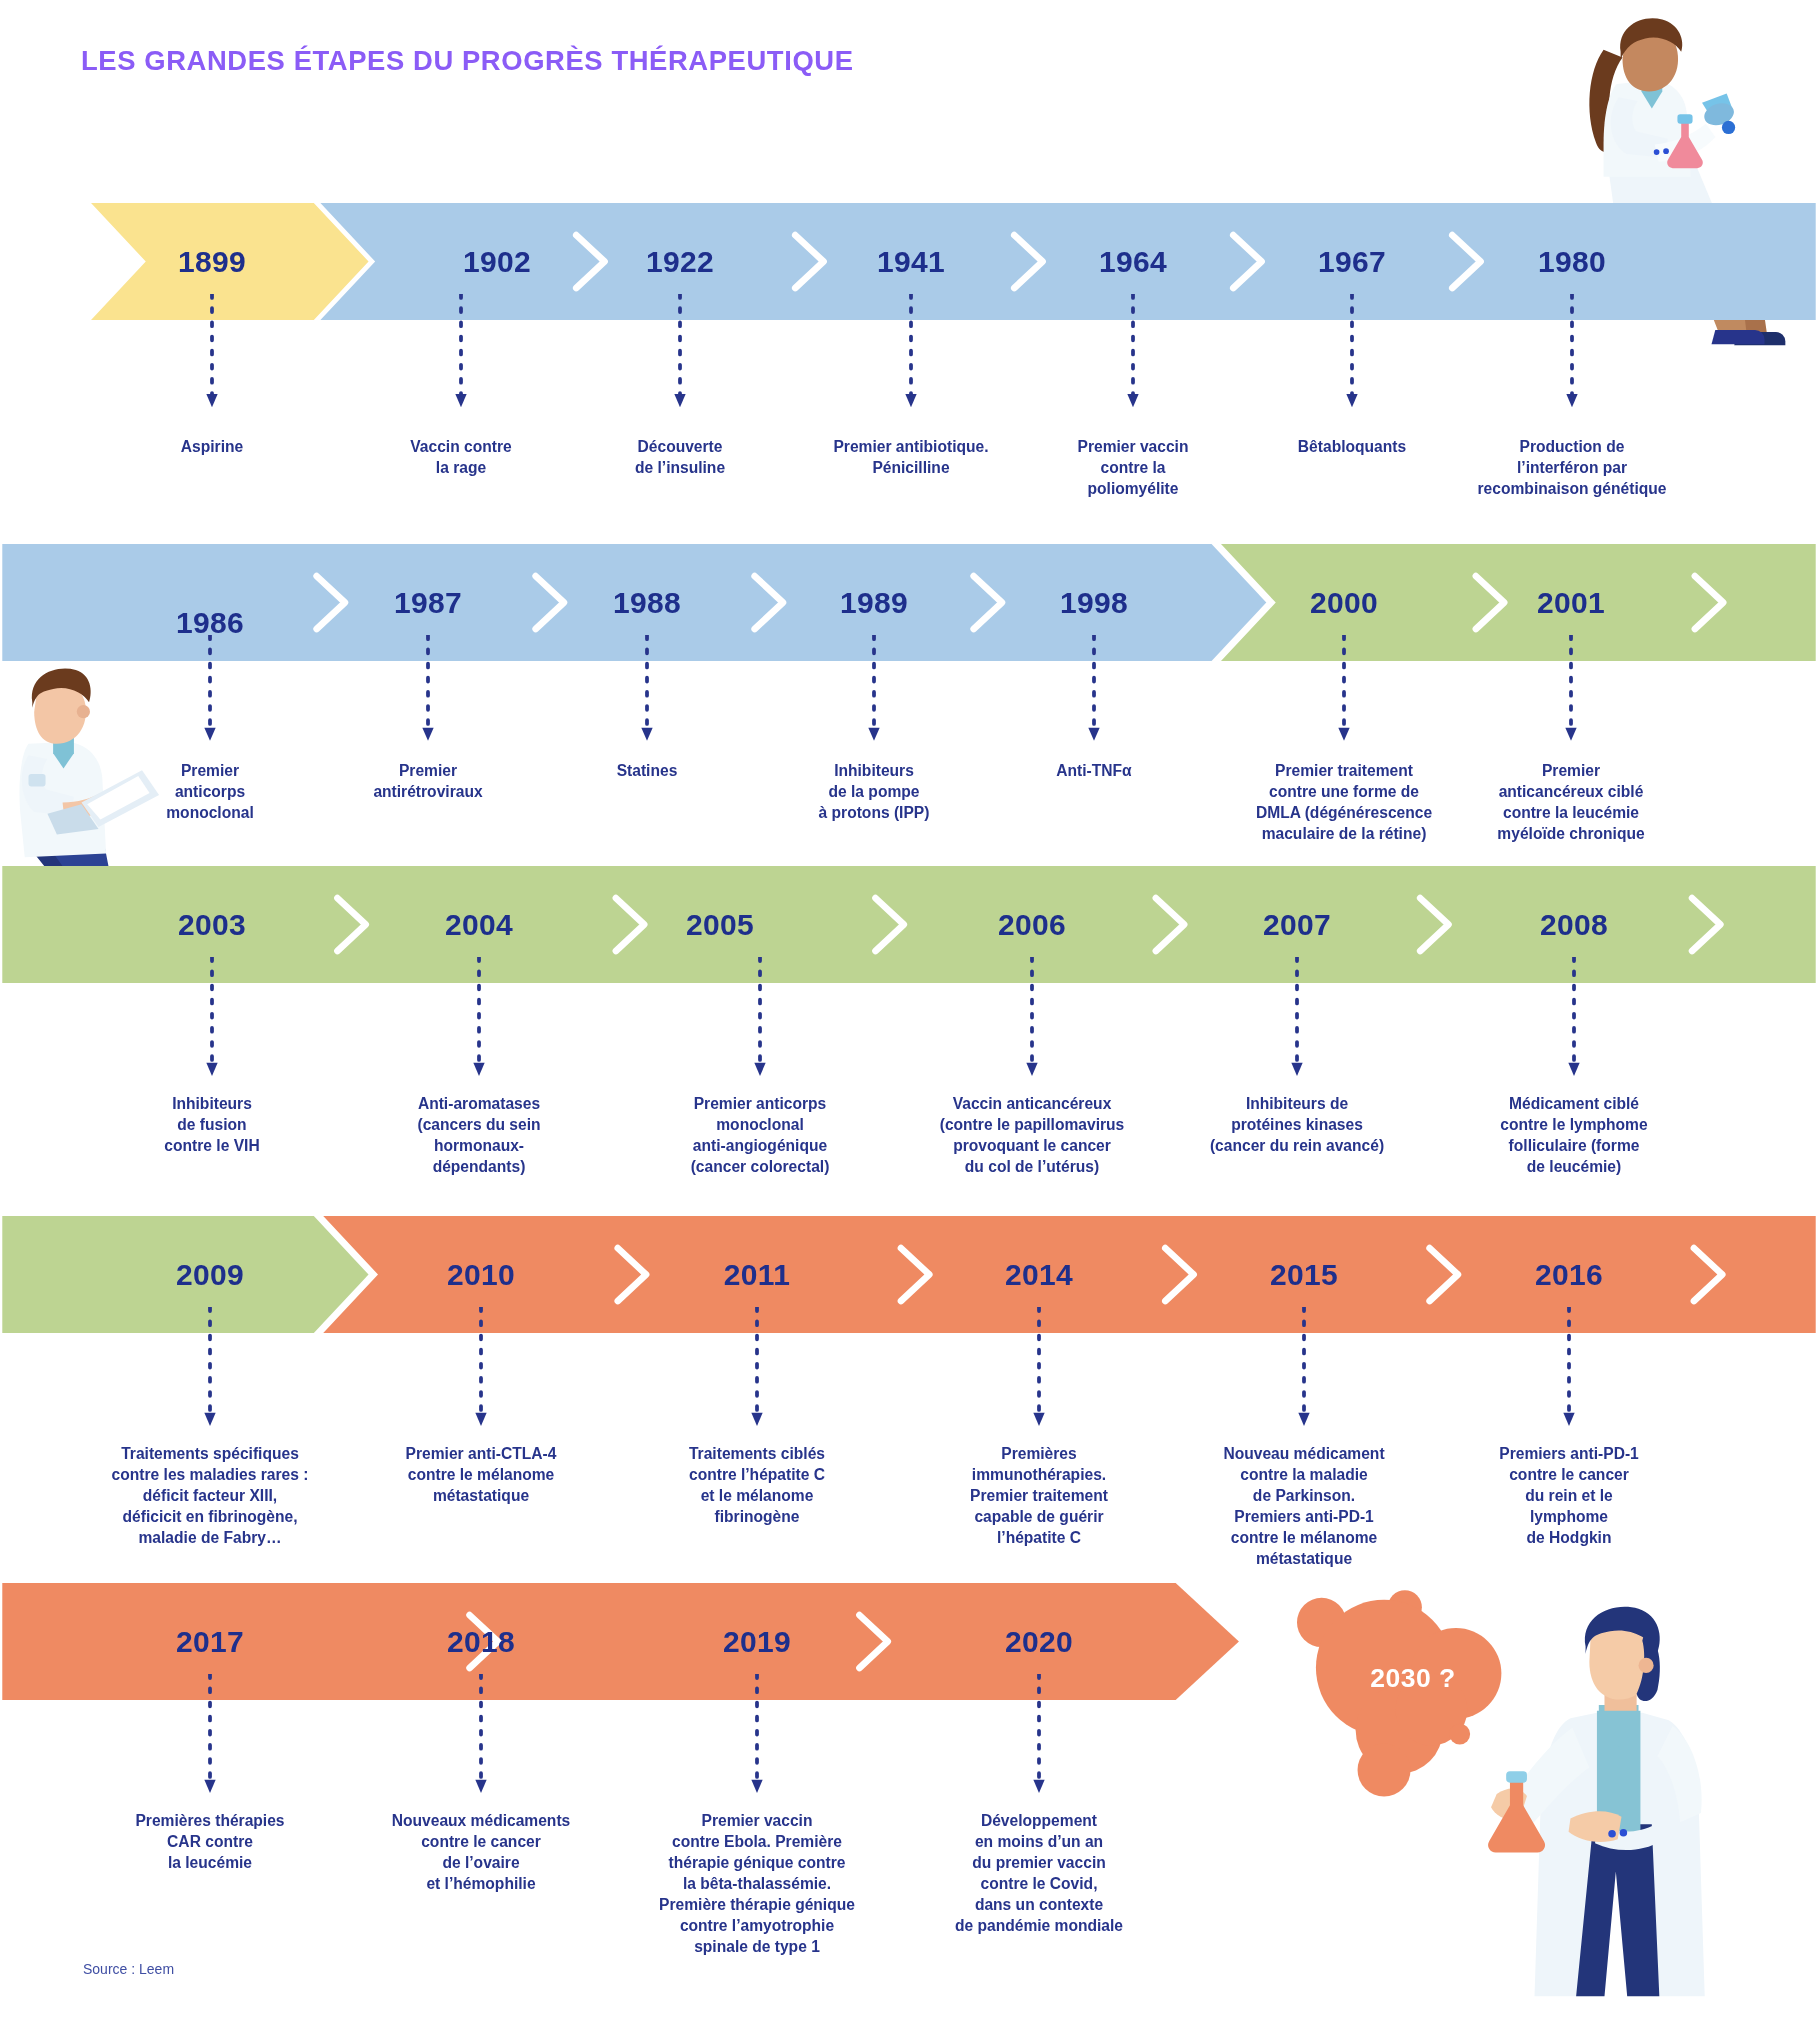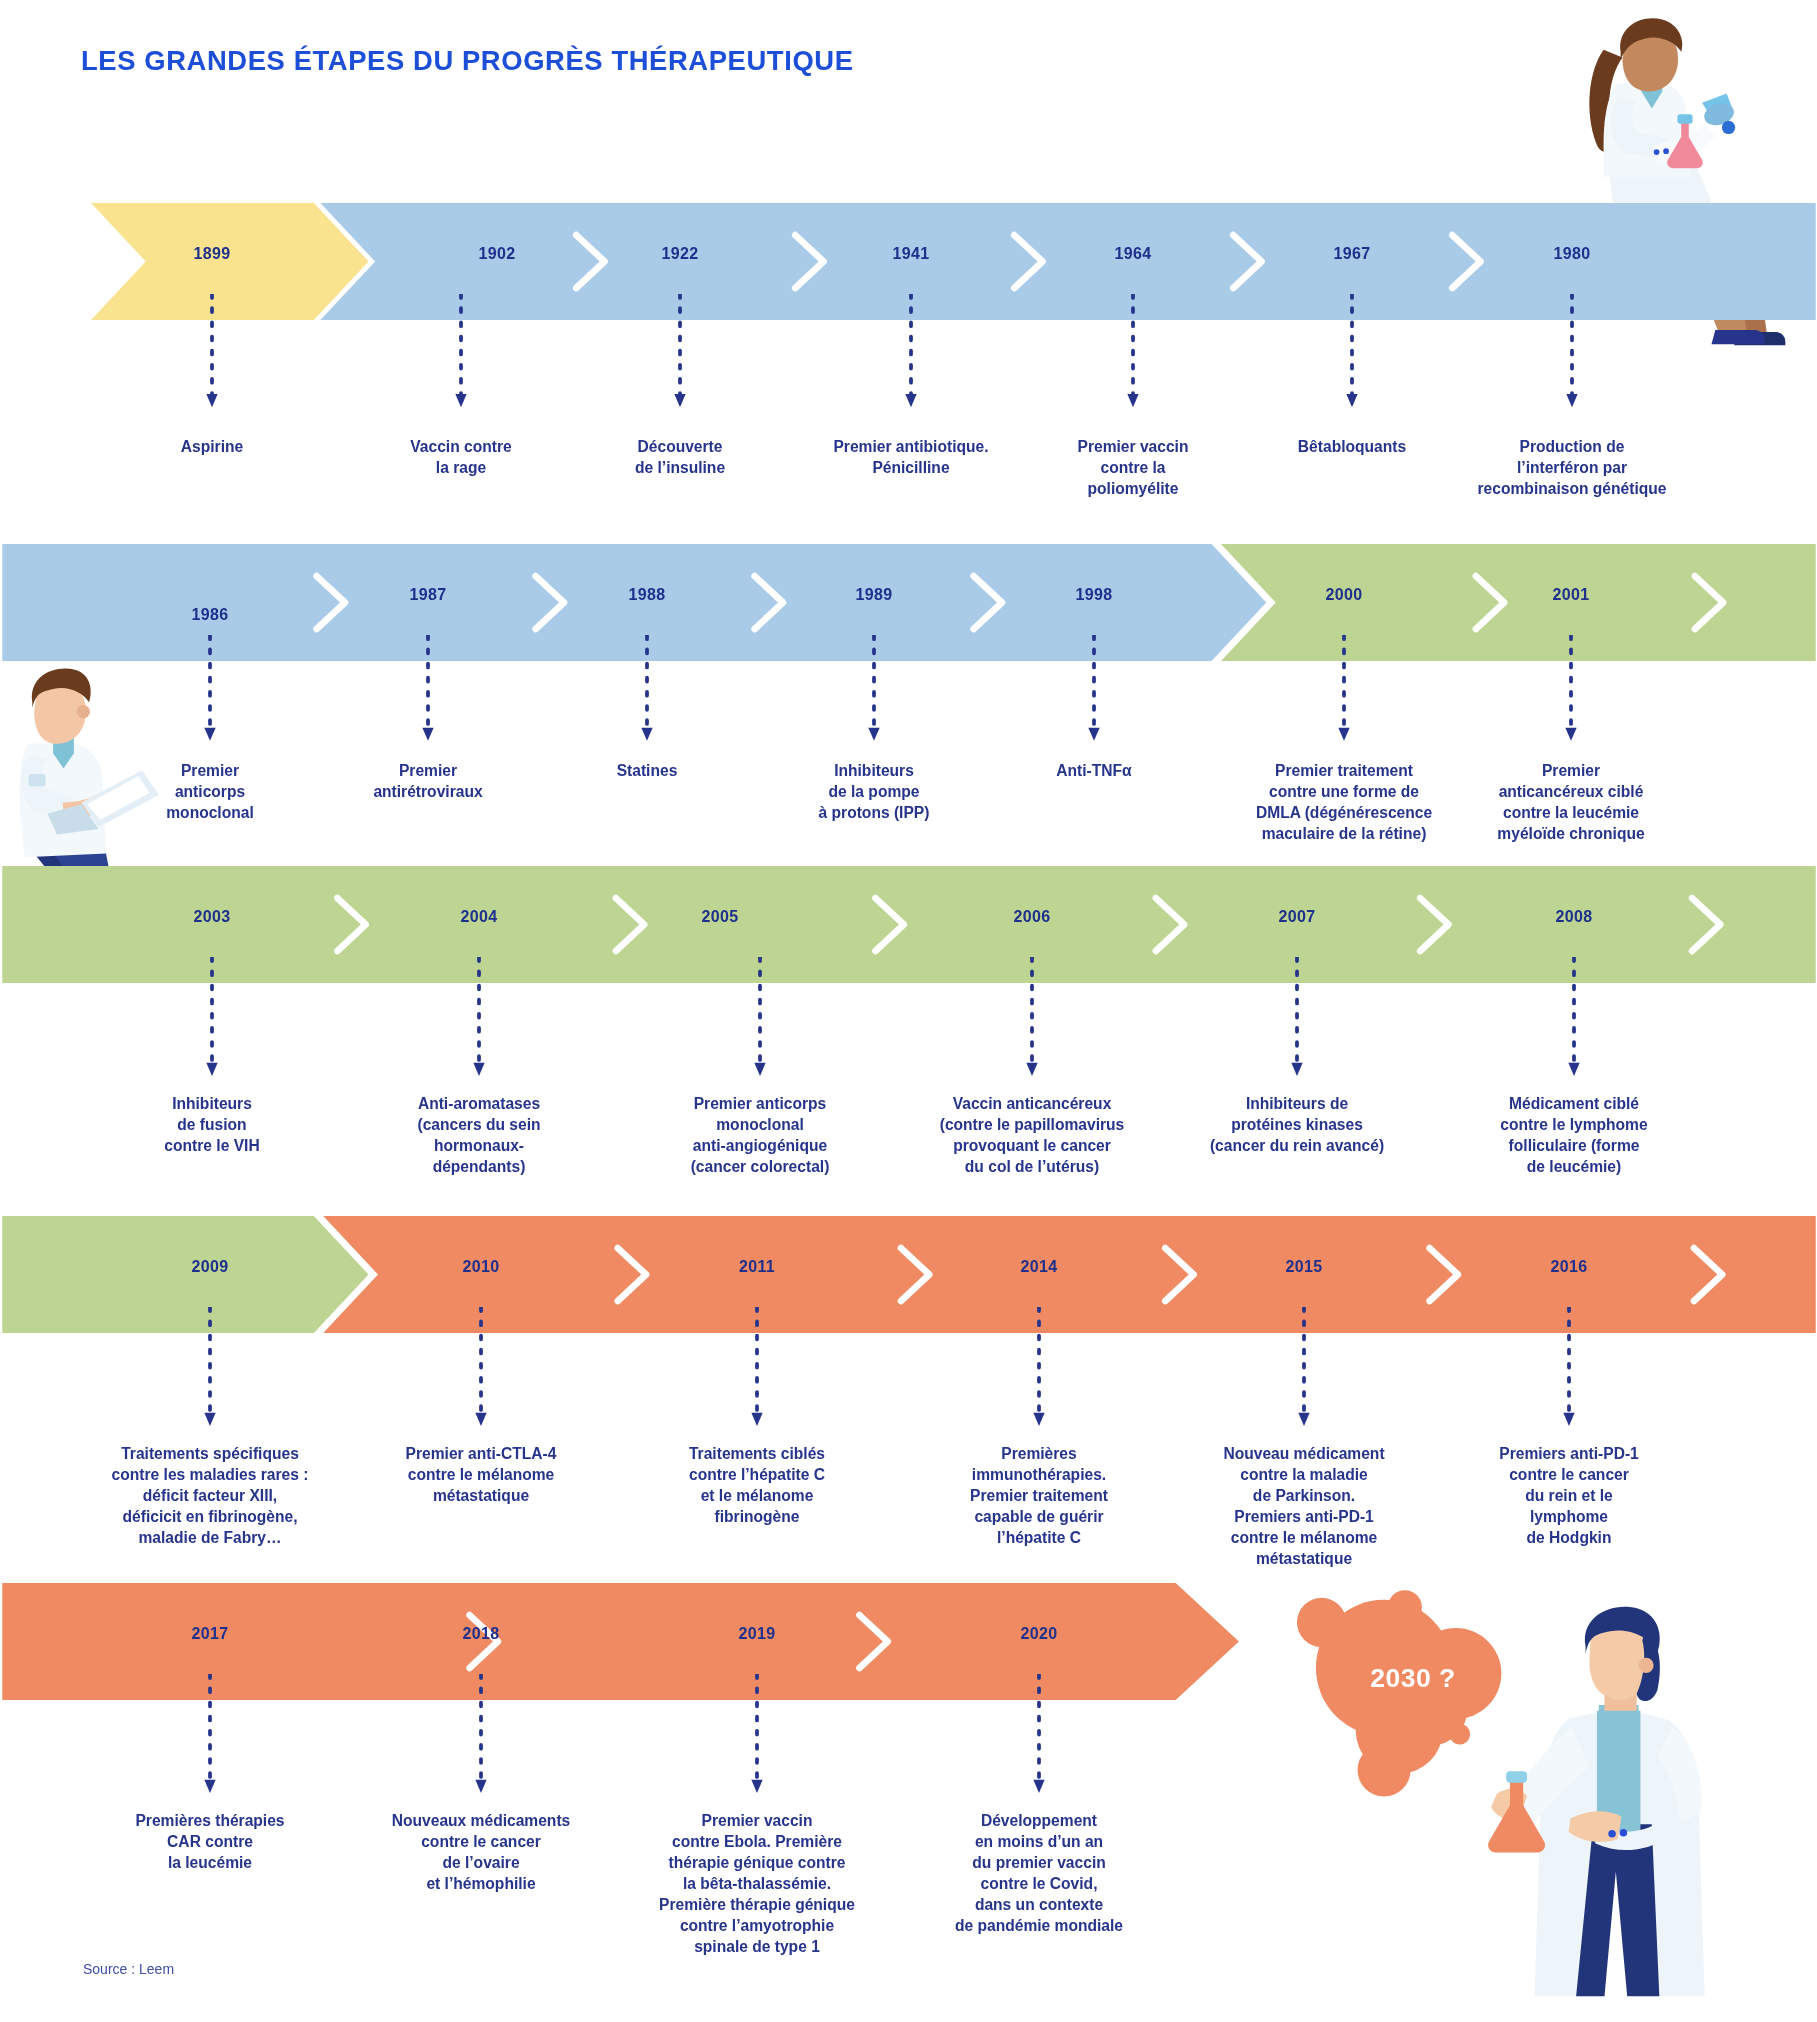--- a/index.html
+++ b/index.html
@@ -14,34 +14,34 @@
   }
 
   
   #page-title {
     position: absolute;
     left: 81px;
     top: 45px;
     font-size: 27.4px;
     font-weight: bold;
     letter-spacing: 0.6px;
-    color: #1d4ed8;
+    color: #8b5cf6;
     text-transform: uppercase;
     white-space: nowrap;
   }
 
   
   .row { position: absolute; left: 0; width: 1818px; }
   .band-layer { position: absolute; left: 0; top: 0; width: 1818px; }
   .band-layer svg { display: block; }
 
   .year {
     position: absolute;
     transform: translateX(-50%);
-    font-size: 16px;
+    font-size: 30px;
     font-weight: bold;
     color: #1e2f8c;
     text-align: center;
     white-space: nowrap;
     letter-spacing: 0.3px;
   }
 
   .connector { position: absolute; transform: translateX(-50%); }
 
   .desc {

